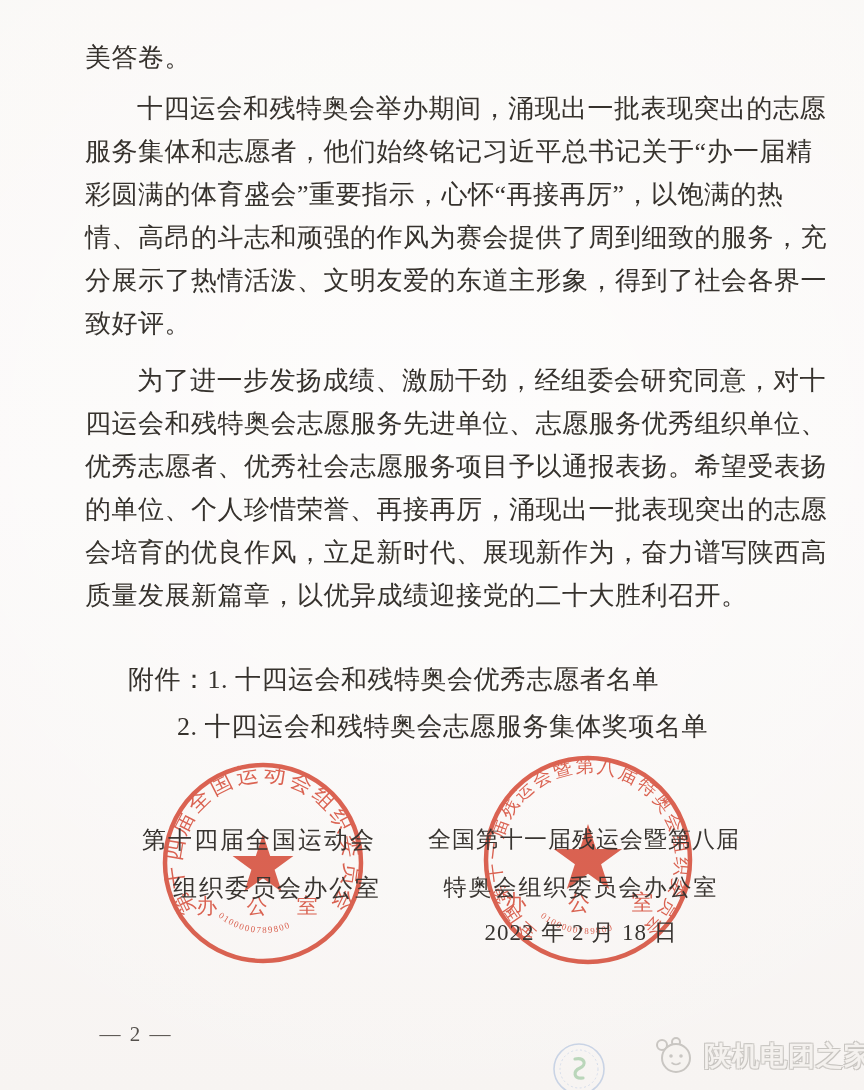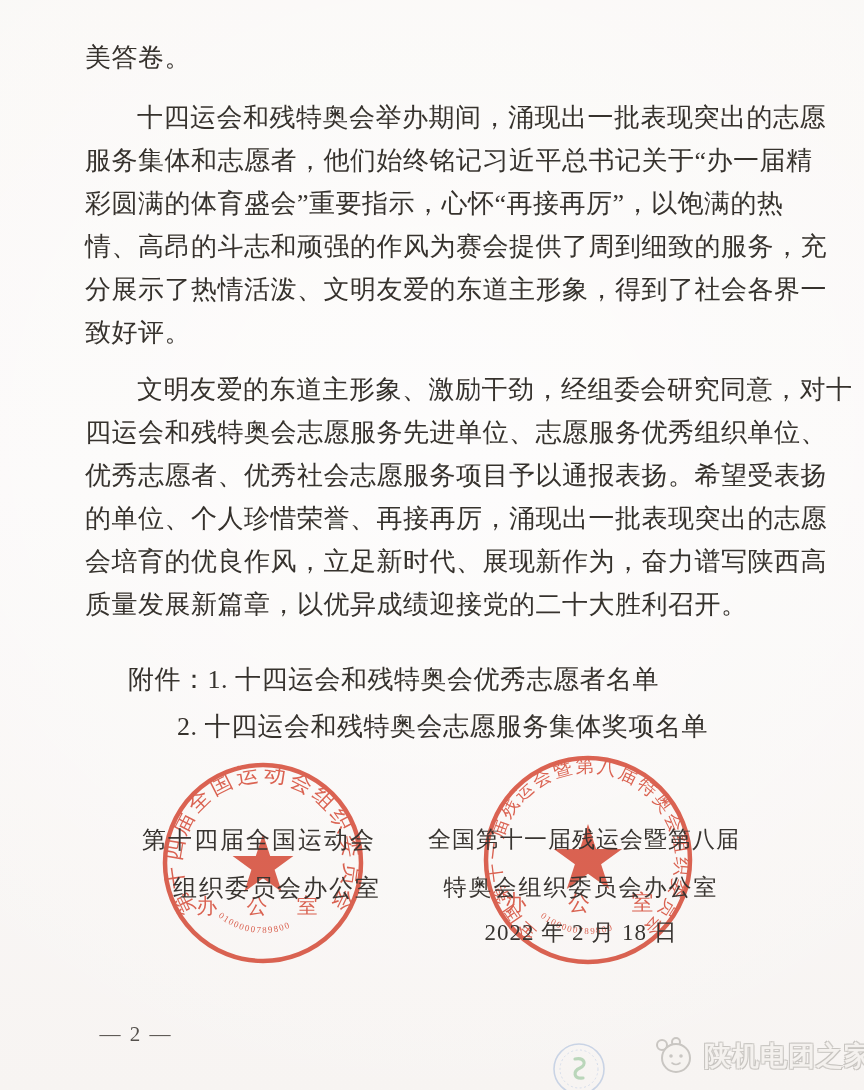--- a/index.html
+++ b/index.html
@@ -10,21 +10,21 @@
       linear-gradient(180deg,#faf8f6 0%,#fbf9f8 45%,#f7f4f2 100%);
     font-family:"Liberation Serif","DejaVu Serif",serif;
     color:#36322d;
   }
   
   #bodytext{position:absolute;left:85px;top:36px;width:700px;}
   .bline{
     height:43px;line-height:43px;font-size:26px;letter-spacing:.5px;
     white-space:nowrap;
   }
-  .para-start{margin-top:17px;}
+  .para-start{margin-top:8px;}
   .para-start2{margin-top:14px;}
   .indent{padding-left:52px;}
   
   #attach{position:absolute;left:128px;top:656px;}
   .aline{height:47px;line-height:47px;font-size:26px;letter-spacing:.5px;white-space:nowrap;}
   .aline2{padding-left:49px;}
   
   .seal{position:absolute;mix-blend-mode:multiply;opacity:.82;filter:blur(.3px);}
   #seal-left{left:153px;top:753px;}
   #seal-right{left:473px;top:748px;}
@@ -56,21 +56,21 @@
 <div id="page">
 
   <div id="bodytext">
     <div class="bline">美答卷。</div>
     <div class="bline para-start indent">十四运会和残特奥会举办期间，涌现出一批表现突出的志愿</div>
     <div class="bline">服务集体和志愿者，他们始终铭记习近平总书记关于“办一届精</div>
     <div class="bline">彩圆满的体育盛会”重要指示，心怀“再接再厉”，以饱满的热</div>
     <div class="bline">情、高昂的斗志和顽强的作风为赛会提供了周到细致的服务，充</div>
     <div class="bline">分展示了热情活泼、文明友爱的东道主形象，得到了社会各界一</div>
     <div class="bline">致好评。</div>
-    <div class="bline para-start2 indent">文明友爱的东道主形象、激励干劲，经组委会研究同意，对十</div>
+    <div class="bline para-start2 indent">为了进一步发扬成绩、激励干劲，经组委会研究同意，对十</div>
     <div class="bline">四运会和残特奥会志愿服务先进单位、志愿服务优秀组织单位、</div>
     <div class="bline">优秀志愿者、优秀社会志愿服务项目予以通报表扬。希望受表扬</div>
     <div class="bline">的单位、个人珍惜荣誉、再接再厉，涌现出一批表现突出的志愿</div>
     <div class="bline">会培育的优良作风，立足新时代、展现新作为，奋力谱写陕西高</div>
     <div class="bline">质量发展新篇章，以优异成绩迎接党的二十大胜利召开。</div>
   </div>
 
   <div id="attach">
     <div class="aline">附件：1. 十四运会和残特奥会优秀志愿者名单</div>
     <div class="aline aline2">2. 十四运会和残特奥会志愿服务集体奖项名单</div>

